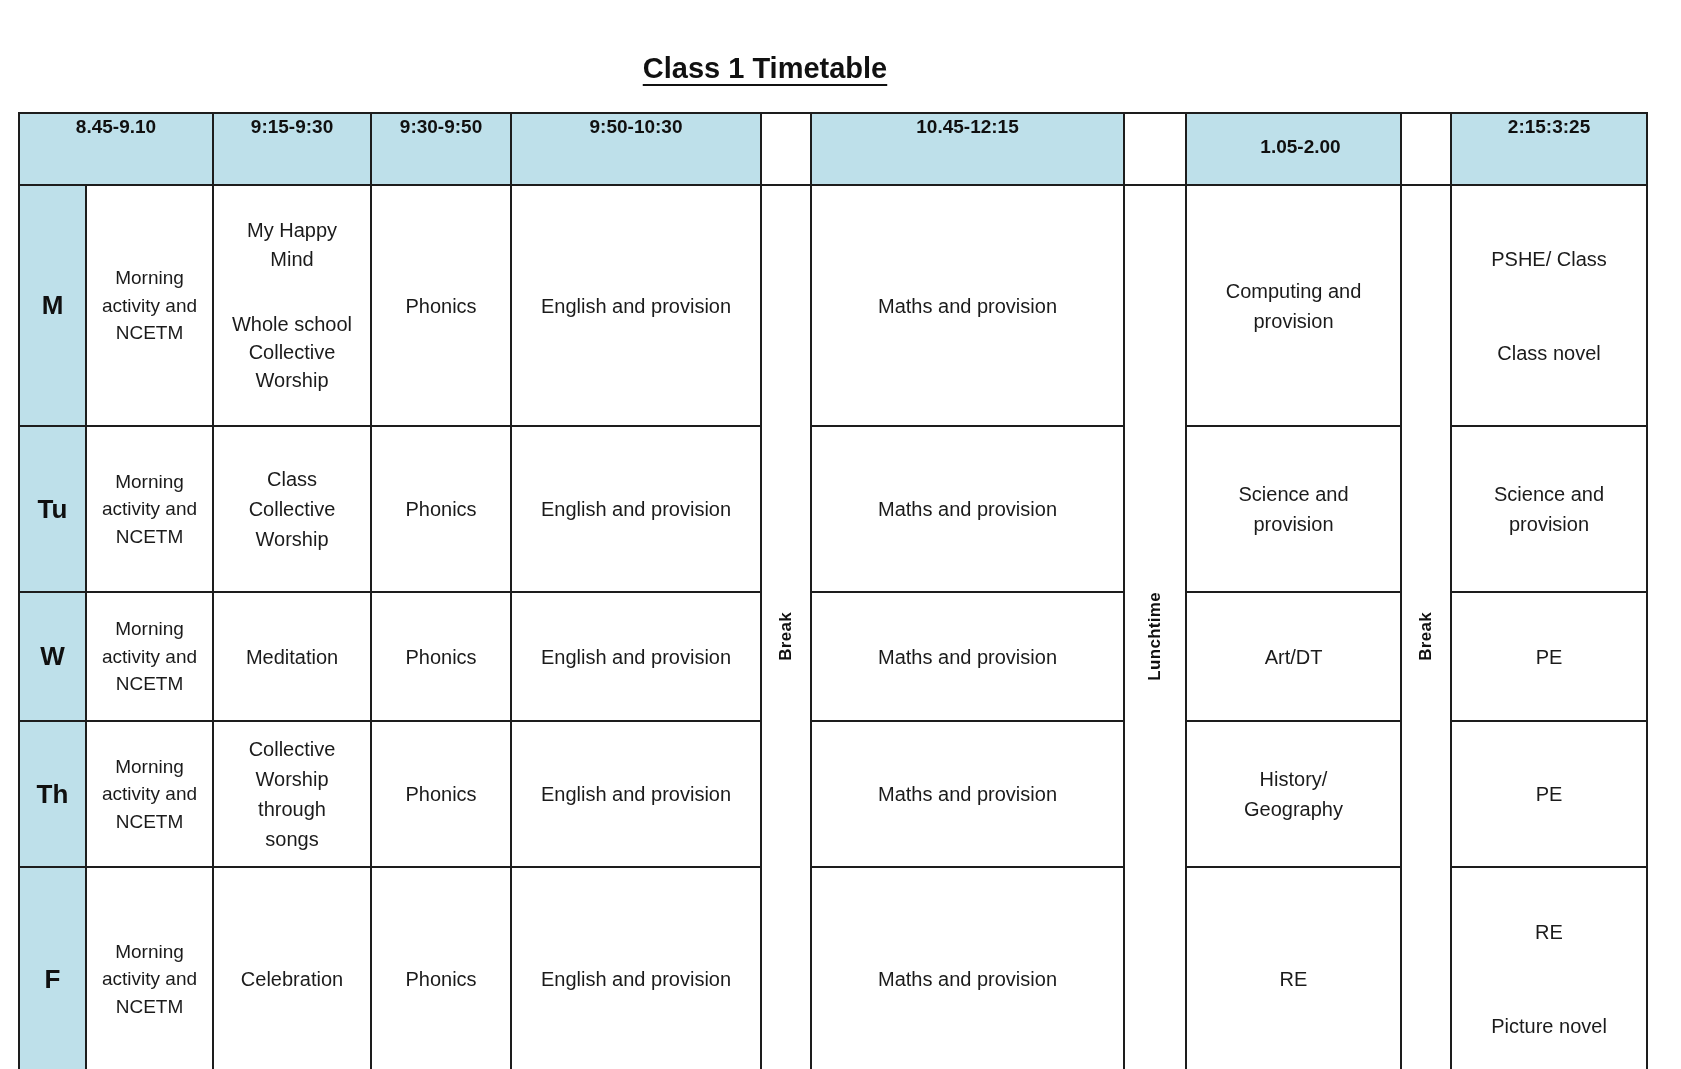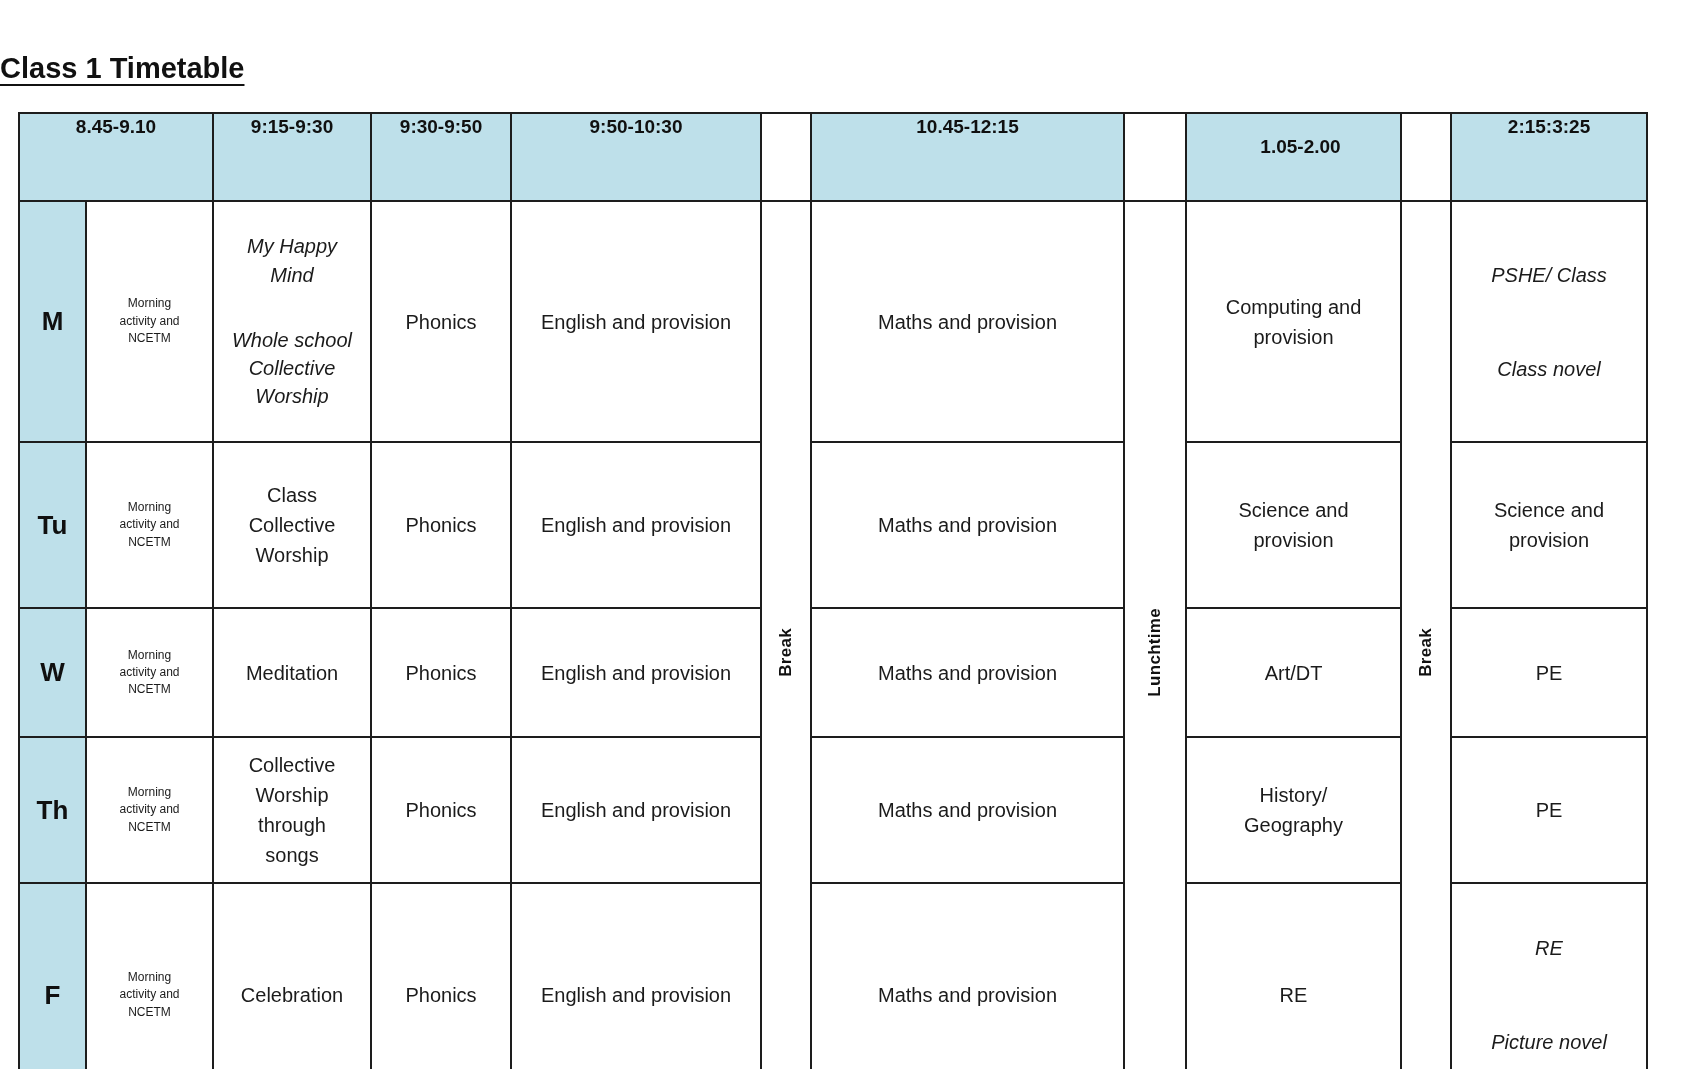--- a/index.html
+++ b/index.html
@@ -6,20 +6,21 @@
     margin: 0; padding: 0;
     width: 1681px; height: 1069px;
     background: #ffffff;
     font-family: "Liberation Sans", "DejaVu Sans", sans-serif;
     color: #171717;
     overflow: hidden;
   }
   .page-title {
     width: 1530px;
     margin: 52px 0 0 0;
+    text-align: center;
     font-size: 29px;
     font-weight: bold;
     text-decoration: underline;
     text-decoration-thickness: 2px;
     text-underline-offset: 6px;
     color: #111;
   }
   table.timetable {
     border-collapse: collapse;
     table-layout: fixed;
@@ -56,21 +57,21 @@
   }
   td.day {
     background: #bee0ea;
     vertical-align: middle;
     text-align: center;
     font-size: 26px;
     font-weight: bold;
     color: #101010;
   }
   td.morning {
-    font-size: 12px;
+    font-size: 19px;
     line-height: 1.45;
   }
   td.assembly-m {
     vertical-align: top;
     line-height: 1.42;
     padding-top: 6px;
   }
   td.assembly-m .para + .para { margin-top: 8px; }
   td.two-para .para + .para { margin-top: 34px; }
   td.vcell {
@@ -80,21 +81,21 @@
   }
   .vtext {
     display: inline-block;
     writing-mode: vertical-rl;
     transform: rotate(180deg);
     font-weight: bold;
     font-size: 17px;
     letter-spacing: 0.3px;
     color: #101010;
   }
-  .para { margin: 0; font-style: italic; }
+  .para { margin: 0; }
 </style>
 </head>
 <body>
 
 <div class="page-title">Class 1 Timetable</div>
 
 <table class="timetable">
   <colgroup>
     <col style="width:67px">
       <col style="width:127px">
@@ -103,21 +104,21 @@
       <col style="width:250px">
       <col style="width:50px">
       <col style="width:313px">
       <col style="width:62px">
       <col style="width:215px">
       <col style="width:50px">
       <col style="width:196px">
   </colgroup>
 
   <tbody>
-      <tr style="height:88px">
+      <tr style="height:72px">
     <th class="time-head" colspan="2">8.45-9.10</th>
     <th class="time-head">9:15-9:30</th>
     <th class="time-head">9:30-9:50</th>
     <th class="time-head">9:50-10:30</th>
     <th class="spacer"></th>
     <th class="time-head">10.45-12:15</th>
     <th class="spacer"></th>
     <th class="time-head low">1.05-2.00</th>
     <th class="spacer"></th>
     <th class="time-head">2:15:3:25</th>

